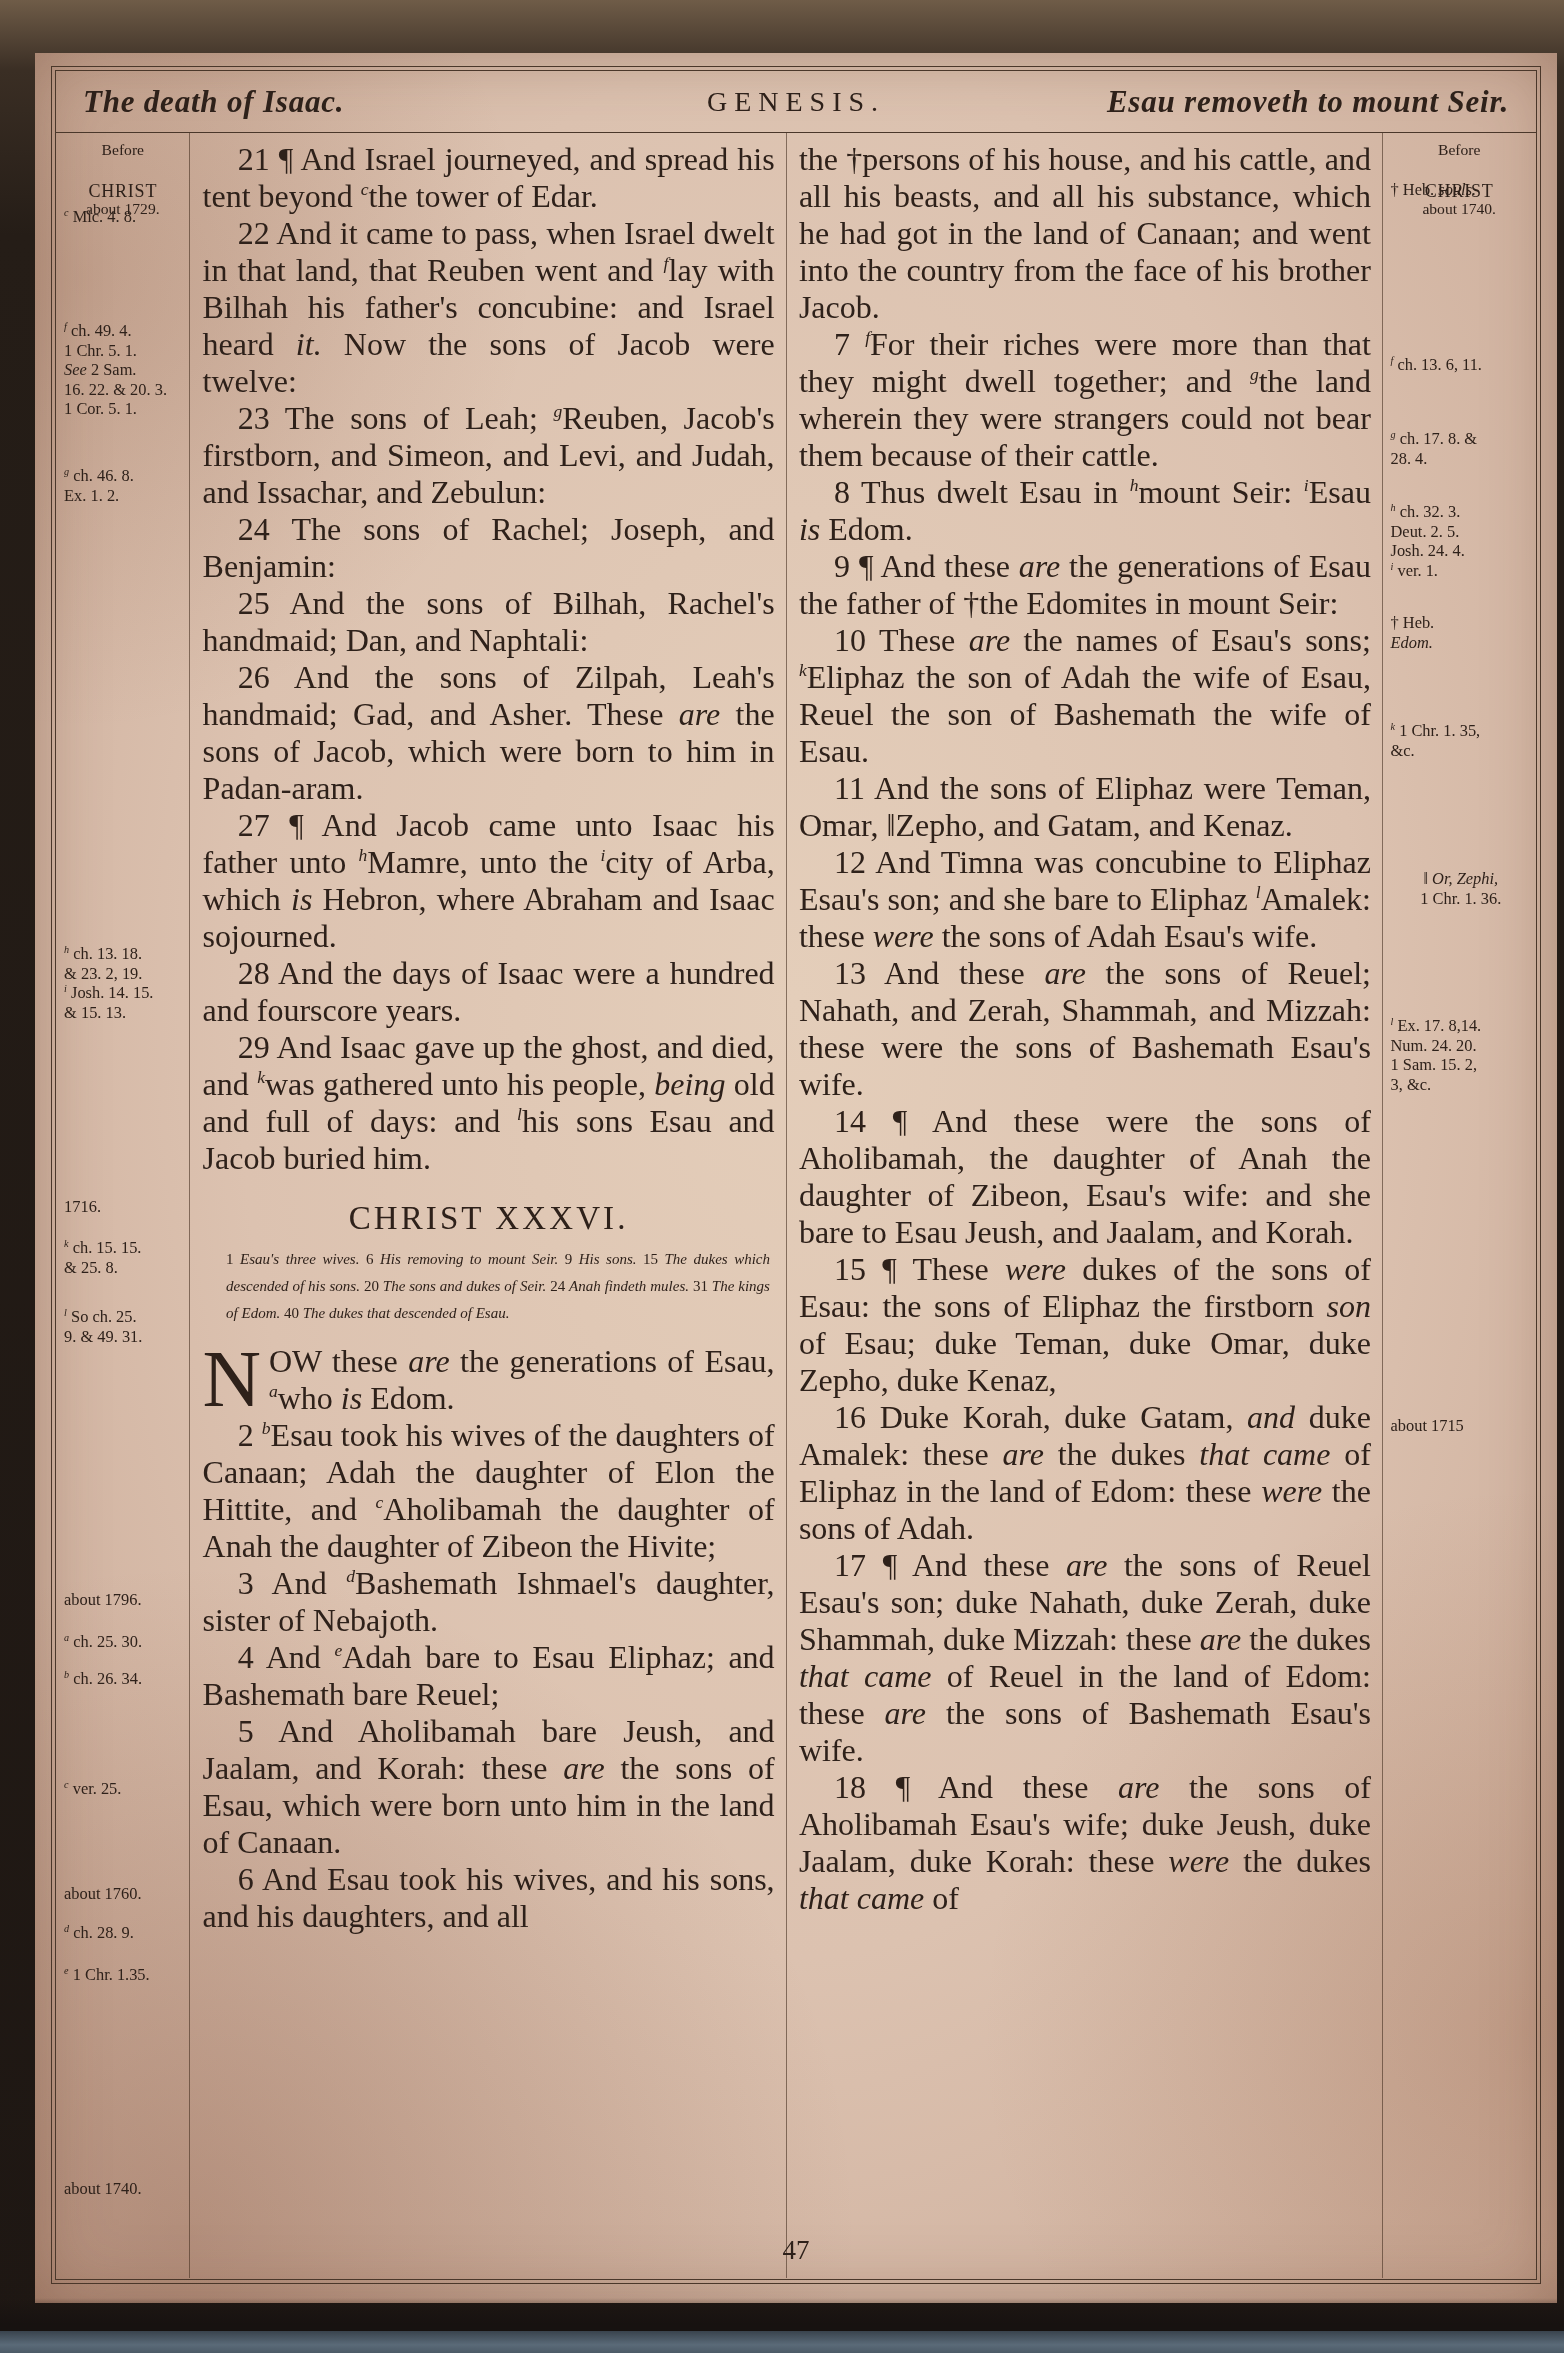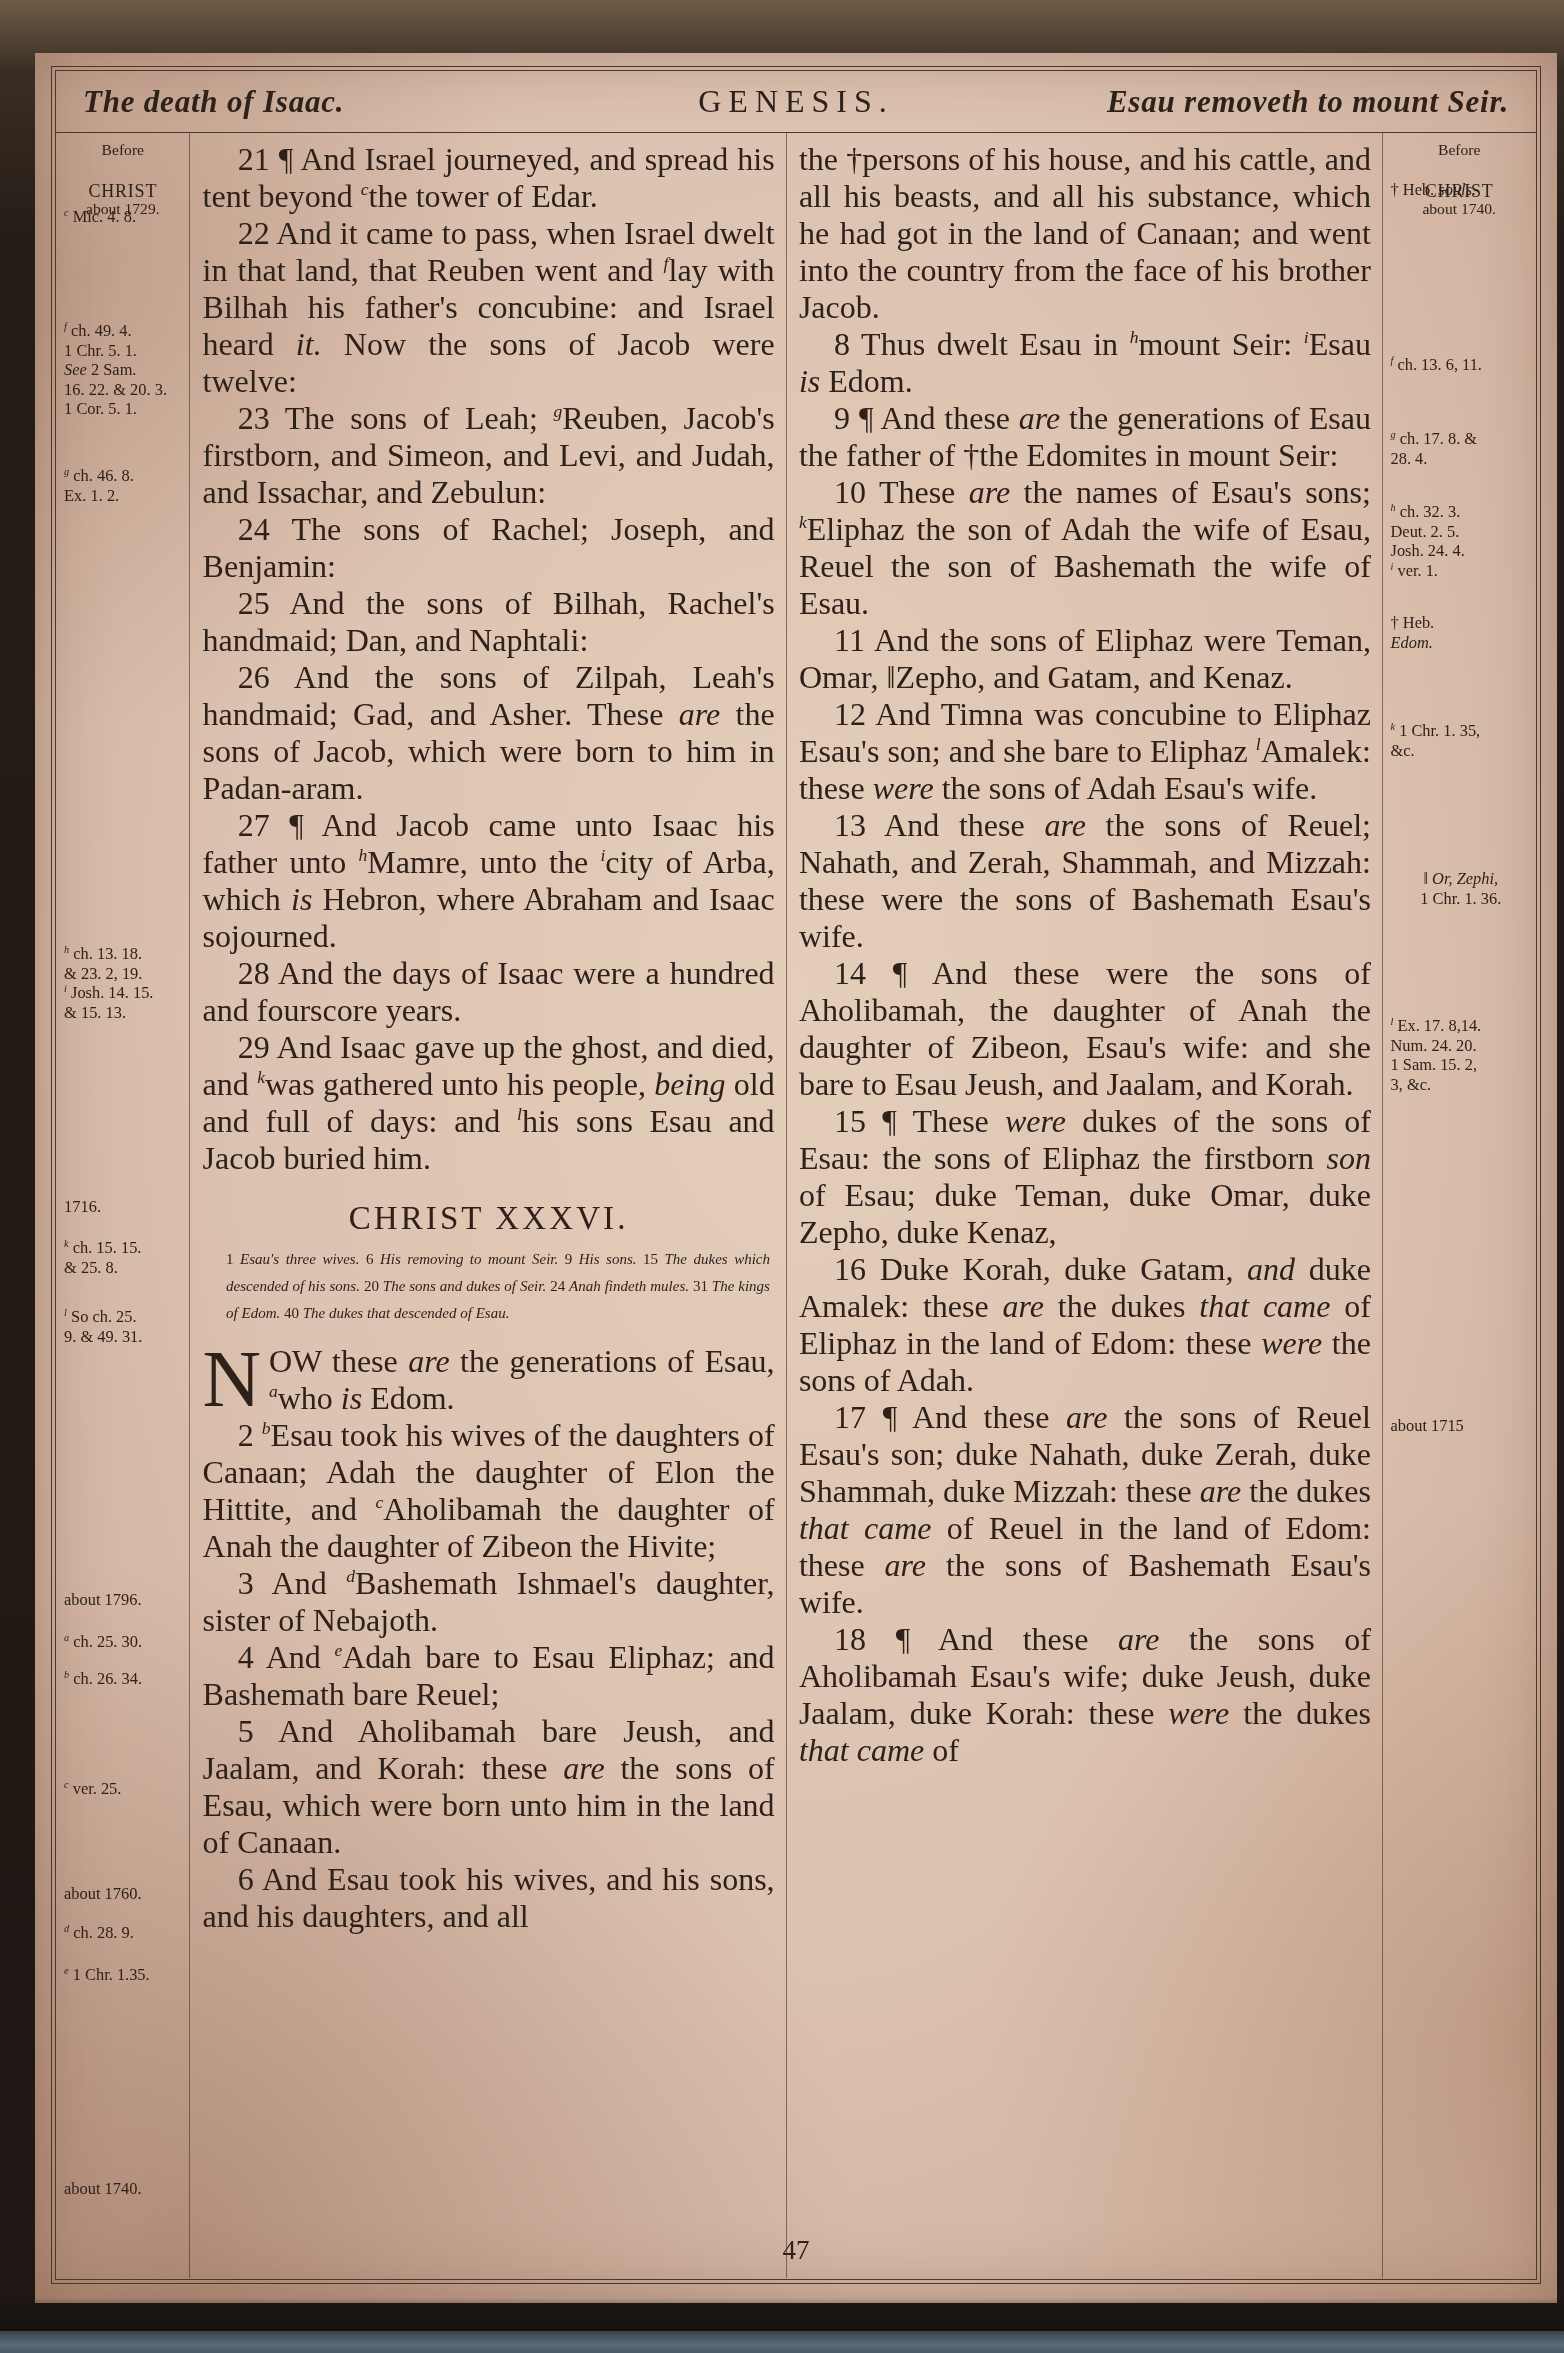--- a/index.html
+++ b/index.html
@@ -26,21 +26,21 @@
   }
   
   .running-head{
     display:flex;align-items:center;height:61px;
     border-bottom:1.6px solid var(--frame,#4a372a);
     padding:0 6.3px;
   }
   .rh-side{flex:1;font-style:italic;font-weight:bold;font-size:31px;letter-spacing:0.8px;}
   .rh-left{text-align:left;padding-left:20.3px;}
   .rh-right{text-align:right;padding-right:20.3px;}
-  .rh-center{font-size:32px;letter-spacing:7px;text-align:left;flex:0 0 auto;}
+  .rh-center{font-size:28px;letter-spacing:7px;text-align:left;flex:0 0 auto;}
   
   .cols{
     display:flex;align-items:stretch;
     height:calc(100% - 63px);
     overflow:hidden;
   }
   .vrule{width:0.8px;background:rgba(70,48,33,0.6);}
   .margin-col{position:relative;font-size:16.4px;line-height:19px;overflow:hidden;}
   .margin-col.left{flex:0 0 133px;}
   .margin-col.right{flex:0 0 153px;}
@@ -155,20 +155,21 @@
           <p class="verse">3 And <sup>d</sup>Bashemath Ishmael's daughter, sister of Nebajoth.</p>
           <p class="verse">4 And <sup>e</sup>Adah bare to Esau Eliphaz; and Bashemath bare Reuel;</p>
           <p class="verse">5 And Aholibamah bare Jeush, and Jaalam, and Korah: these <i>are</i> the sons of Esau, which were born unto him in the land of Canaan.</p>
           <p class="verse">6 And Esau took his wives, and his sons, and his daughters, and all</p>
         </div>
 
       <div class="vrule"></div>
 
       <div class="text-col" id="right-col">
           <p class="verse cont">the †persons of his house, and his cattle, and all his beasts, and all his substance, which he had got in the land of Canaan; and went into the country from the face of his brother Jacob.</p>
+          <p class="verse">7 <sup>f</sup>For their riches were more than that they might dwell together; and <sup>g</sup>the land wherein they were strangers could not bear them because of their cattle.</p>
           <p class="verse">8 Thus dwelt Esau in <sup>h</sup>mount Seir: <sup>i</sup>Esau <i>is</i> Edom.</p>
           <p class="verse">9 ¶ And these <i>are</i> the generations of Esau the father of †the Edomites in mount Seir:</p>
           <p class="verse">10 These <i>are</i> the names of Esau's sons; <sup>k</sup>Eliphaz the son of Adah the wife of Esau, Reuel the son of Bashemath the wife of Esau.</p>
           <p class="verse">11 And the sons of Eliphaz were Teman, Omar, ‖Zepho, and Gatam, and Kenaz.</p>
           <p class="verse">12 And Timna was concubine to Eliphaz Esau's son; and she bare to Eliphaz <sup>l</sup>Amalek: these <i>were</i> the sons of Adah Esau's wife.</p>
           <p class="verse">13 And these <i>are</i> the sons of Reuel; Nahath, and Zerah, Shammah, and Mizzah: these were the sons of Bashemath Esau's wife.</p>
           <p class="verse">14 ¶ And these were the sons of Aholibamah, the daughter of Anah the daughter of Zibeon, Esau's wife: and she bare to Esau Jeush, and Jaalam, and Korah.</p>
           <p class="verse">15 ¶ These <i>were</i> dukes of the sons of Esau: the sons of Eliphaz the firstborn <i>son</i> of Esau; duke Teman, duke Omar, duke Zepho, duke Kenaz,</p>
           <p class="verse">16 Duke Korah, duke Gatam, <i>and</i> duke Amalek: these <i>are</i> the dukes <i>that came</i> of Eliphaz in the land of Edom: these <i>were</i> the sons of Adah.</p>
           <p class="verse">17 ¶ And these <i>are</i> the sons of Reuel Esau's son; duke Nahath, duke Zerah, duke Shammah, duke Mizzah: these <i>are</i> the dukes <i>that came</i> of Reuel in the land of Edom: these <i>are</i> the sons of Bashemath Esau's wife.</p>

